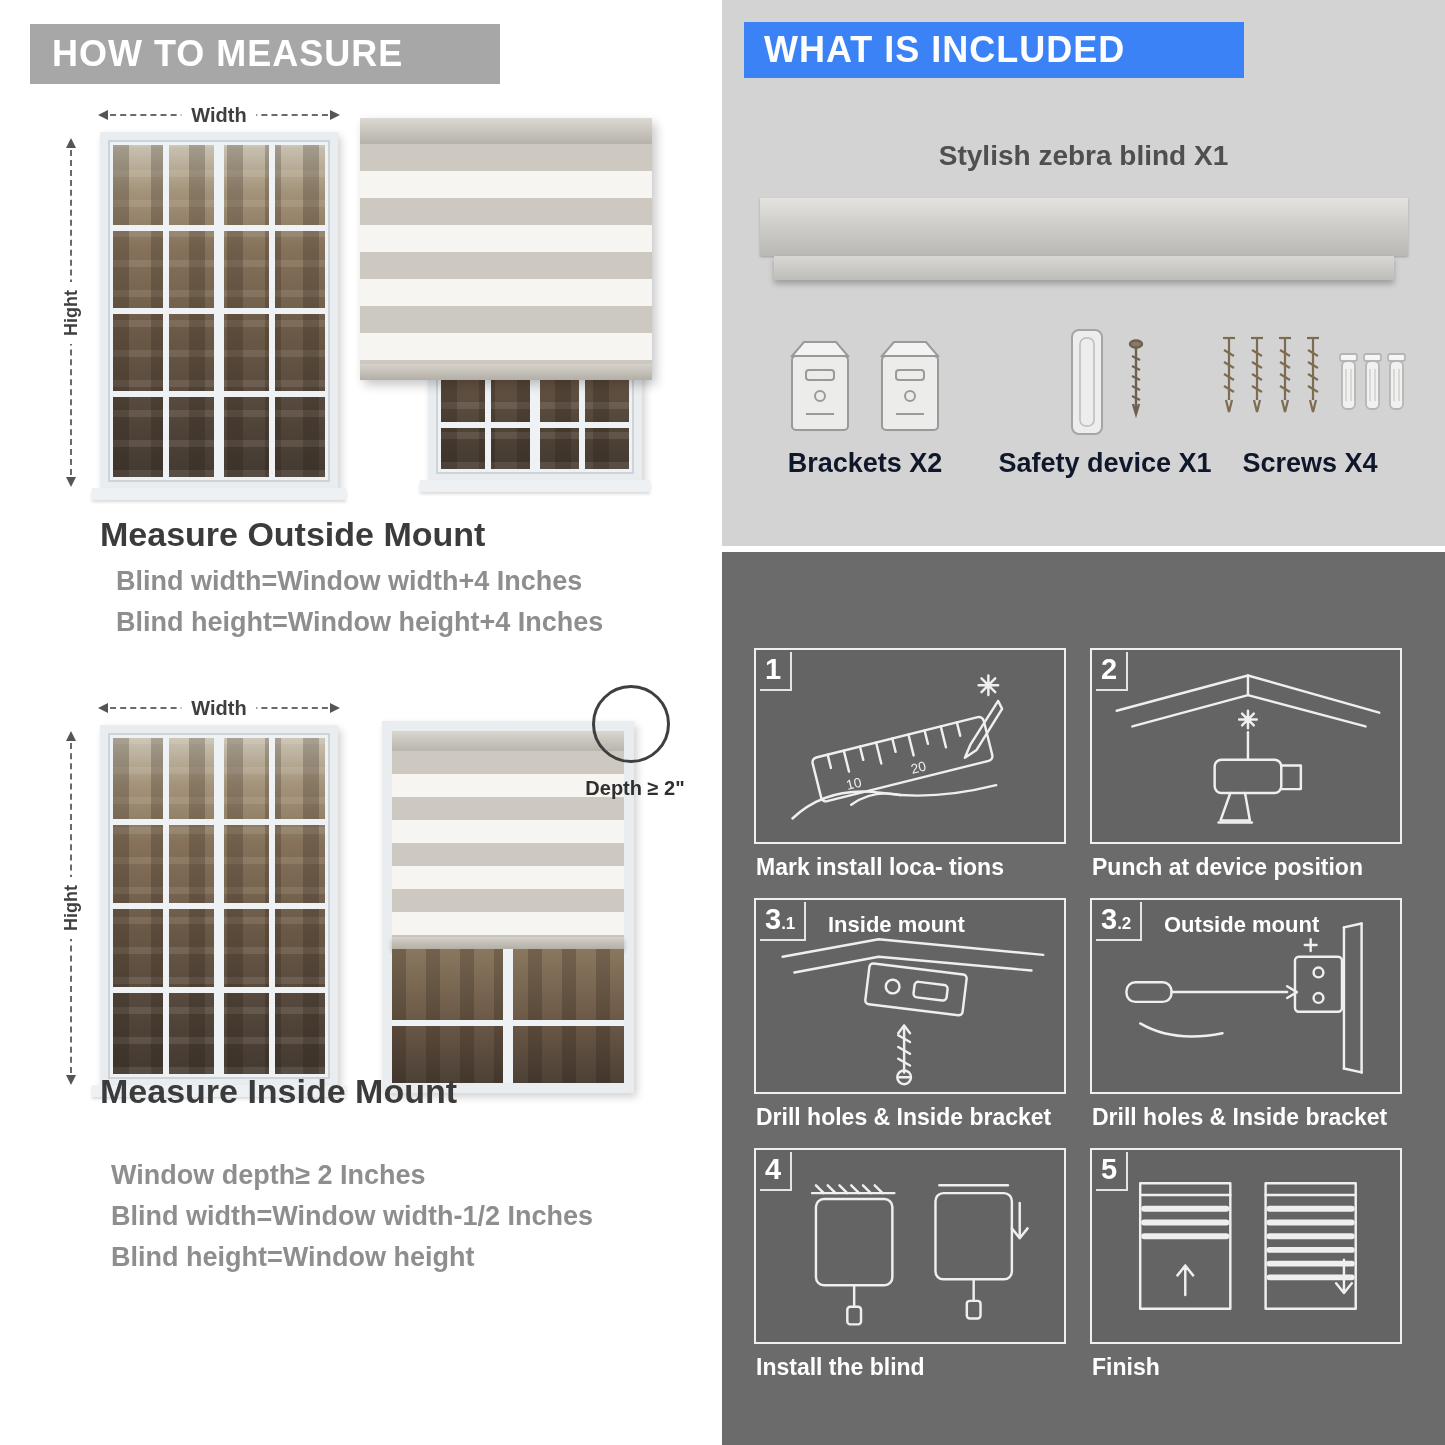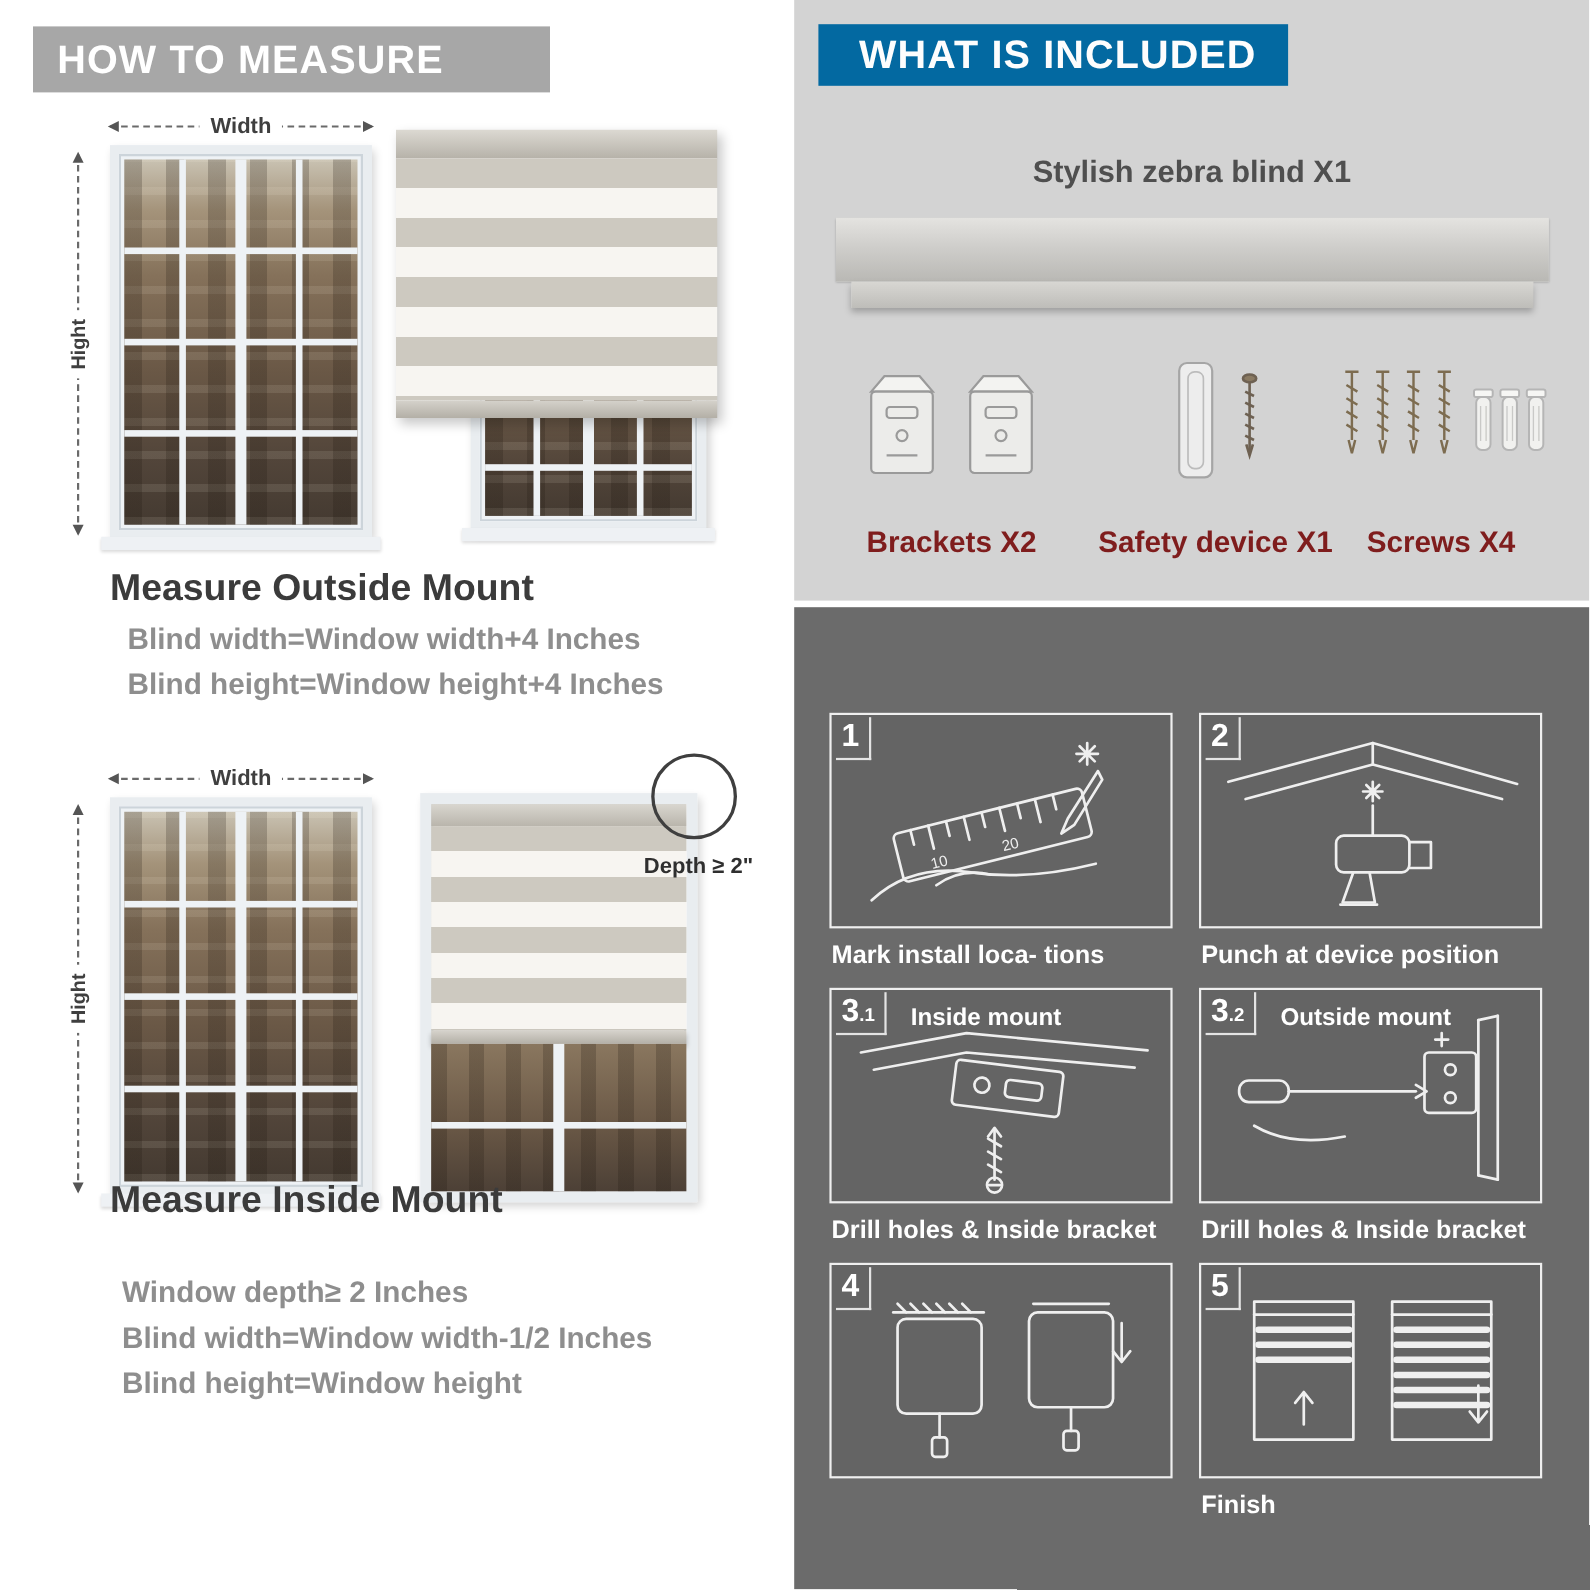--- a/index.html
+++ b/index.html
@@ -72,28 +72,28 @@
   .depth-label  { position:absolute; font-size:20px; font-weight:bold; color:#2f2f2f; text-align:center; }
 
   .h2 { position:absolute; font-size:34px; font-weight:bold; color:#3b3b3b; }
   .formula { position:absolute; font-size:27px; font-weight:bold; color:#8e8e8e;margin-left:16px; }
 
   .warning { position:absolute; left:95px; top:1315px; width:560px; display:flex; align-items:flex-start; }
   .warning-text { margin-left:20px; width:440px; font-size:20px; color:#a3a3a3; line-height:1.55; padding-top:4px; }
 
   
   .included { position:absolute; left:722px; top:0; width:723px; height:546px; background:#d3d3d3; }
-  .banner-included { position:absolute; left:22px; top:22px; width:427px; height:56px;
-    background:#0369a1; color:#fdfdfd; font-size:36px; font-weight:bold; line-height:56px; padding-left:37px; letter-spacing:1px; }
+  .banner-included { position:absolute; left:22px; top:22px; width:500px; height:56px;
+    background:#3b82f6; color:#fdfdfd; font-size:36px; font-weight:bold; line-height:56px; padding-left:20px; letter-spacing:1px; }
   .blind-label { position:absolute; left:0; right:0; top:140px; text-align:center;
     font-size:28px; font-weight:bold; color:#4f4f4f; }
   .big-headrail { position:absolute; left:38px; top:198px; width:648px; }
   .bh-top { height:58px; background:linear-gradient(180deg,#e4e3e0 0%,#cfcecb 45%,#b9b8b4 100%); box-shadow:0 1px 2px rgba(0,0,0,.25); }
   .bh-bottom { margin:0 14px; height:24px; background:linear-gradient(180deg,#d8d7d3,#bebdb9); box-shadow:0 4px 6px rgba(0,0,0,.25); }
-  .item-label { position:absolute; top:478px; font-size:27px; font-weight:bold; color:#7f1d1d; text-align:center; }
+  .item-label { position:absolute; top:448px; font-size:27px; font-weight:bold; color:#0f172a; text-align:center; }
 
   
   .mount { position:absolute; left:722px; top:552px; width:723px; height:893px; background:#6b6b6b; }
   .banner-mount { position:absolute; left:0; top:14px; width:590px; height:60px; background:#fff;
     color:#333; font-size:36px; font-weight:bold; line-height:60px; padding-left:36px; border-radius:0 6px 6px 0; letter-spacing:.5px; }
   .panel { position:absolute; width:312px; height:196px; background:#646464; border:2px solid #efefef; }
   .panel svg { position:absolute; inset:0; width:100%; height:100%; }
   .num { position:absolute; top:2px; left:4px; color:#fff; font-weight:bold; font-size:29px;
     padding:1px 9px 3px 5px; border-right:2px solid #e4e4e4; border-bottom:2px solid #e4e4e4; z-index:2; }
   .num .sub { font-size:17px; }
@@ -368,20 +368,21 @@
           <path d="M99 138 v22"></path>
           <rect x="92" y="160" width="14" height="18" rx="3"></rect>
           <path d="M186 36 h70"></path>
           <rect x="182" y="44" width="78" height="88" rx="8"></rect>
           <path d="M268 54 v36 M260 80 l8 10 8 -10"></path>
           <path d="M221 132 v22"></path>
           <rect x="214" y="154" width="14" height="18" rx="3"></rect>
         </g>
       </svg>
     </div>
+    <div class="caption" style="left:34px;top:802px">Install the blind</div>
 
     <div class="panel" style="left:368px;top:596px">
       <span class="num"><span>5</span><span class="sub"></span></span>
       <svg viewBox="0 0 312 196">
         <g class="lineart">
           <rect x="48" y="34" width="92" height="128"></rect>
           <path d="M48 46 h92"></path>
           <path d="M52 60 h84 M52 74 h84 M52 88 h84" stroke-width="6"></path>
           <path d="M94 148 V118 M86 128 l8 -10 8 10"></path>
           <rect x="176" y="34" width="92" height="128"></rect>

